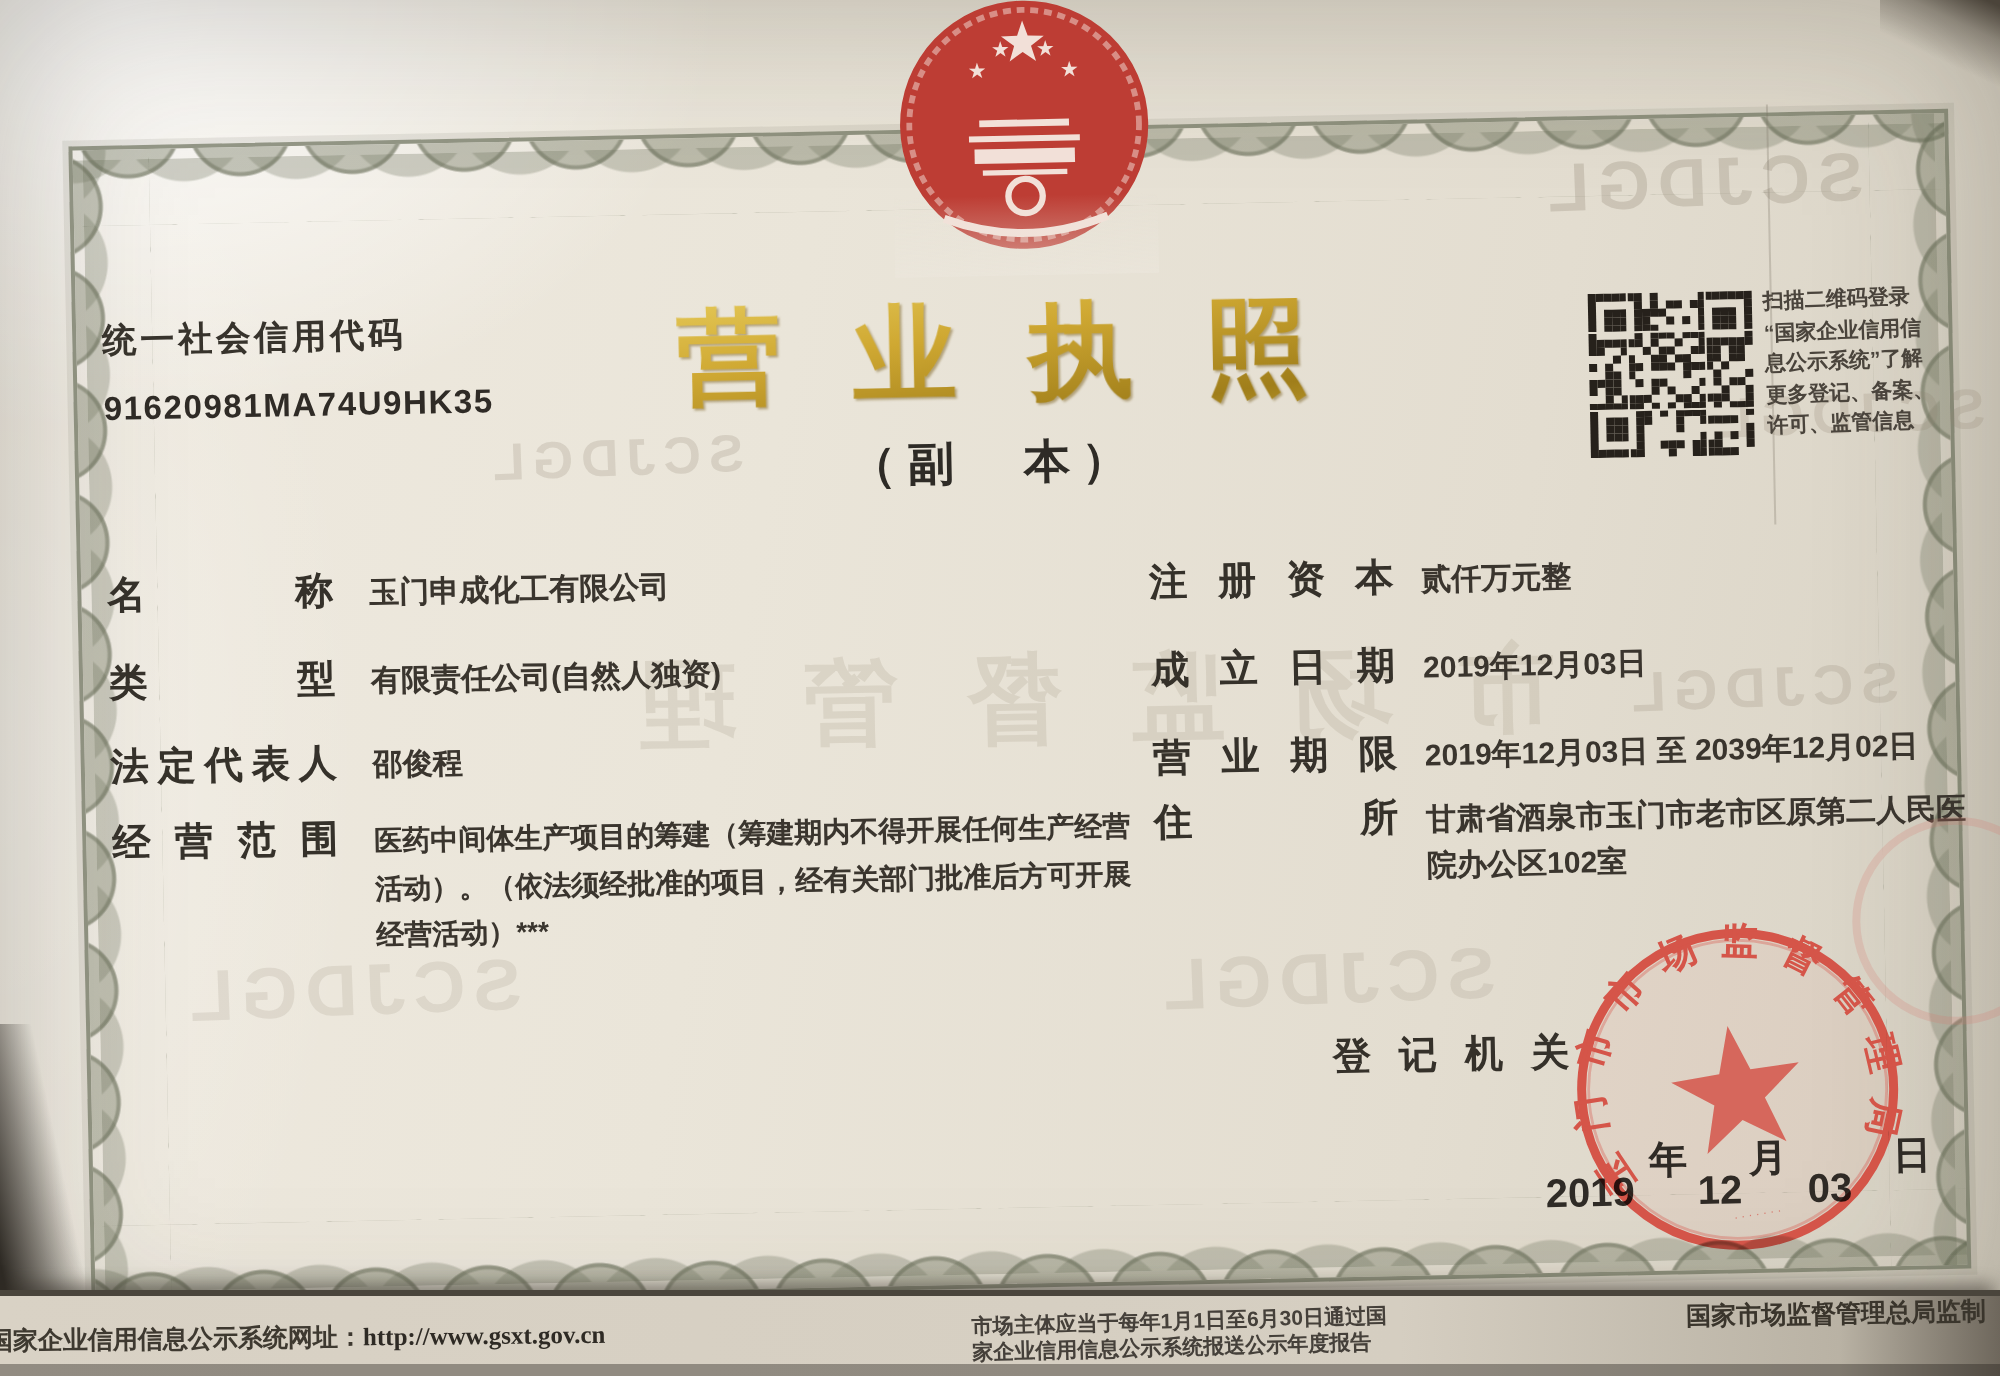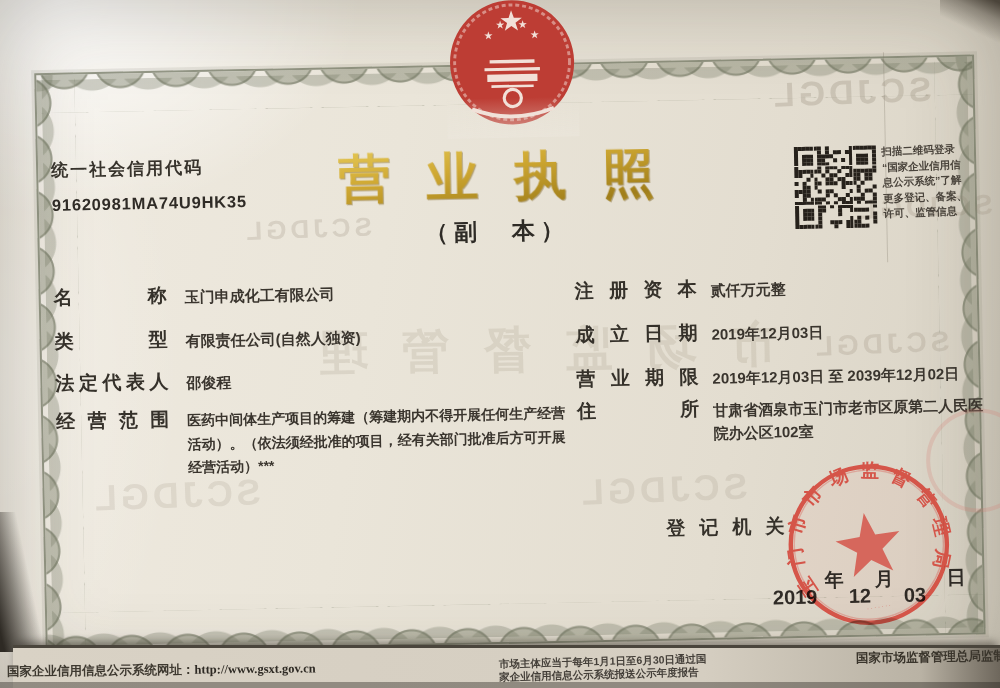--- a/index.html
+++ b/index.html
@@ -90,21 +90,21 @@
   .ghost-seal{position:absolute;right:-28px;top:418px;width:96px;height:96px;border-radius:50%;
     border:4px solid rgba(216,120,110,.22);}
 
   .date{position:absolute;left:760px;top:568px;width:230px;height:52px;color:#2f2b26;}
   .date span{position:absolute;white-space:nowrap;}
   .d-num{font-size:20px;font-weight:600;top:24px;}
   .d-lab{font-size:19px;font-weight:bold;top:6px;}
 
   .crease{position:absolute;left:889px;top:60px;width:1px;height:210px;background:rgba(120,113,98,.28);}
 
-  .footer{position:absolute;left:13px;right:0;bottom:0;height:40px;
+  .footer{position:absolute;left:0;right:0;bottom:0;height:40px;
     background:linear-gradient(90deg,#d9d2c5 0%,#d5cec1 70%,#b9b2a4 92%,#6e675c 100%);
     border-top:3px solid #4a453c;box-shadow:0 -6px 8px -3px rgba(55,50,42,.55);}
   .f-left{position:absolute;left:-6px;top:12px;white-space:nowrap;transform:rotate(-.6deg);}
   .f-left .cjk{font-size:12.5px;font-weight:bold;color:#3e3930;}
   .f-left .url{font-size:12.5px;font-weight:bold;color:#2e2a24;font-family:"Liberation Serif",serif;}
   .f-mid{position:absolute;left:486px;top:7px;font-size:10.5px;line-height:13px;font-weight:bold;
     color:#45403a;white-space:pre-line;transform:rotate(-1.5deg);}
   .f-right{position:absolute;left:843px;top:1px;font-size:12.5px;font-weight:bold;color:#3a352c;
     white-space:nowrap;transform:rotate(-1deg);}
   .bottom-edge{position:absolute;left:0;right:0;bottom:0;height:6px;background:rgba(40,36,30,.40);}

